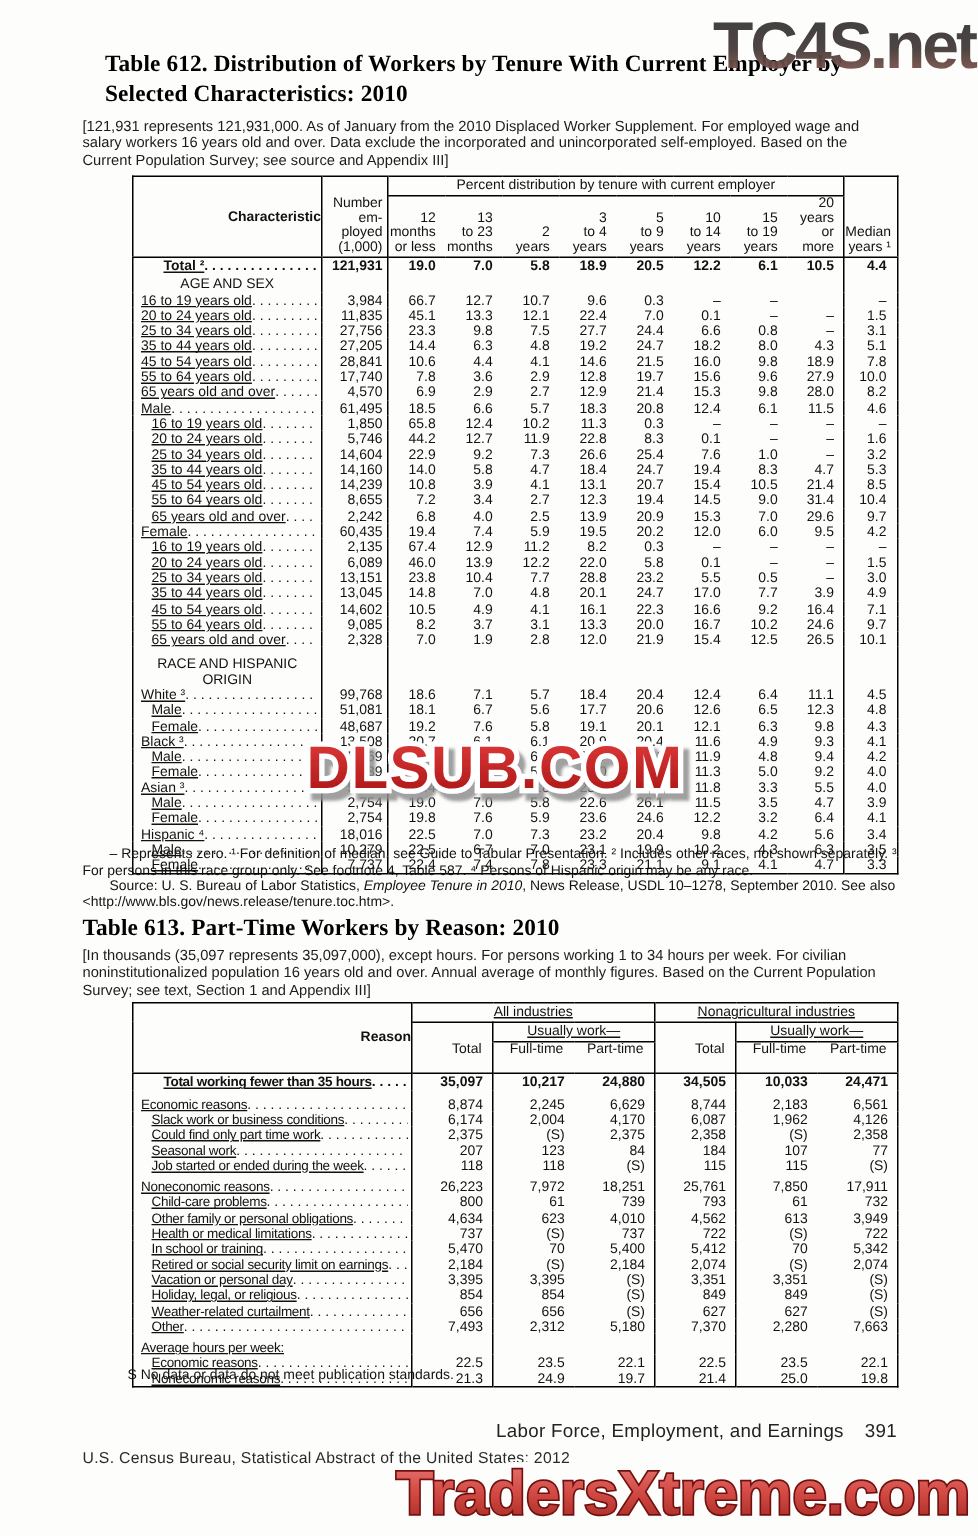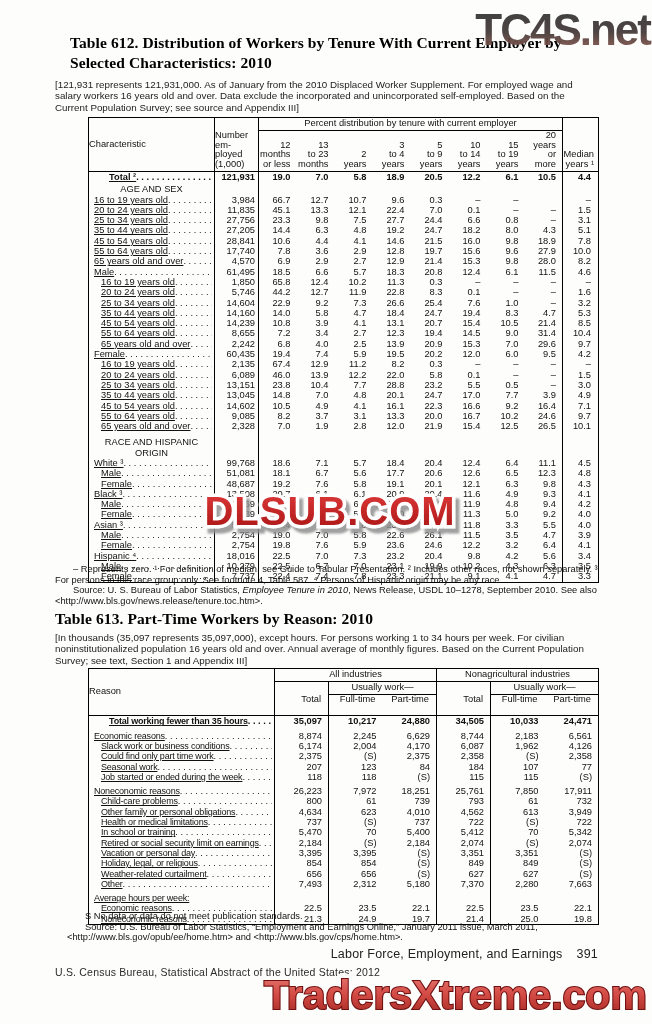--- a/index.html
+++ b/index.html
@@ -16,26 +16,26 @@
   table{border-collapse:collapse;table-layout:fixed;width:510px;
         border-left:1px solid #000;border-right:1px solid #000;
         border-top:1.6px solid #000;border-bottom:1.6px solid #000;}
   th,td{padding:0;margin:0;}
   th{font-weight:400;font-size:9.3px;line-height:9.8px;vertical-align:bottom;white-space:pre-line;}
   td{font-size:9.3px;line-height:10.3px;vertical-align:bottom;}
   .bl{border-left:1px solid #000;}
   .br{border-right:1px solid #000;}
   .bb{border-bottom:1px solid #000;}
   .bbh{border-bottom:1.4px solid #000;}
-  .charh,.reasonh{vertical-align:middle;text-align:left;}
-  .numh{text-align:left;padding-right:3px;padding-bottom:1px;}
+  .charh,.reasonh{vertical-align:middle;text-align:right;font-weight:bold;}
+  .numh{text-align:right;padding-right:3px;padding-bottom:1px;}
   .medh{text-align:right;padding-right:4px;padding-bottom:1px;}
   .tenh{text-align:right;padding-right:6px;padding-bottom:1px;}
   .pgroup{text-align:center;padding-bottom:1px;padding-top:1px;margin-top:40px;}
-  .grouph,.usuallyh{text-align:center;padding:1px 0;}
+  .grouph,.usuallyh{text-align:center;padding:1px 0;text-decoration:underline;}
   .subh{text-align:right;padding-right:7px;padding-bottom:11px;}
 
   td.v{text-align:right;padding-right:6px;}
   td.emp{padding-right:3px;}
   td.med{padding-right:7px;}
   tr.bold td{font-weight:700;}
   tr.gap td{padding-top:4px;}
   .lc{overflow:hidden;}
   .lblflex{display:flex;overflow:hidden;padding-right:2px;}
   .lblflex .txt{white-space:nowrap;text-decoration:underline;}
@@ -1102,21 +1102,20 @@
           <td class="v br">21.4</td>
           <td class="v ">25.0</td>
           <td class="v ">19.8</td>
         </tr>
       </tbody>
   </table>
 </div>
 
 <div class="abs fn" style="left:67px;top:911px;width:543px;">
   <p><span>S No data or data do not meet publication standards.</span></p>
-  <p><span>Source: U.S. Bureau of Labor Statistics, “Employment and Earnings Online,” January 2011 issue, March 2011, &lt;http://www.bls.gov/opub/ee/home.htm&gt; and &lt;http://www.bls.gov/cps/home.htm&gt;.</span></p>
 </div>
 
 <div class="abs footer-right" style="right:54px;top:947px;">
   <span>Labor Force, Employment, and Earnings</span><span class="pgnum">391</span>
 </div>
 <div class="abs census" style="left:55px;top:966px;">U.S. Census Bureau, Statistical Abstract of the United States: 2012</div>
 
 <svg class="abs" style="left:438px;top:2px;" width="214" height="54" viewBox="0 0 214 54">
   <defs>
     <linearGradient id="gTop" x1="0" y1="0" x2="0" y2="1">

